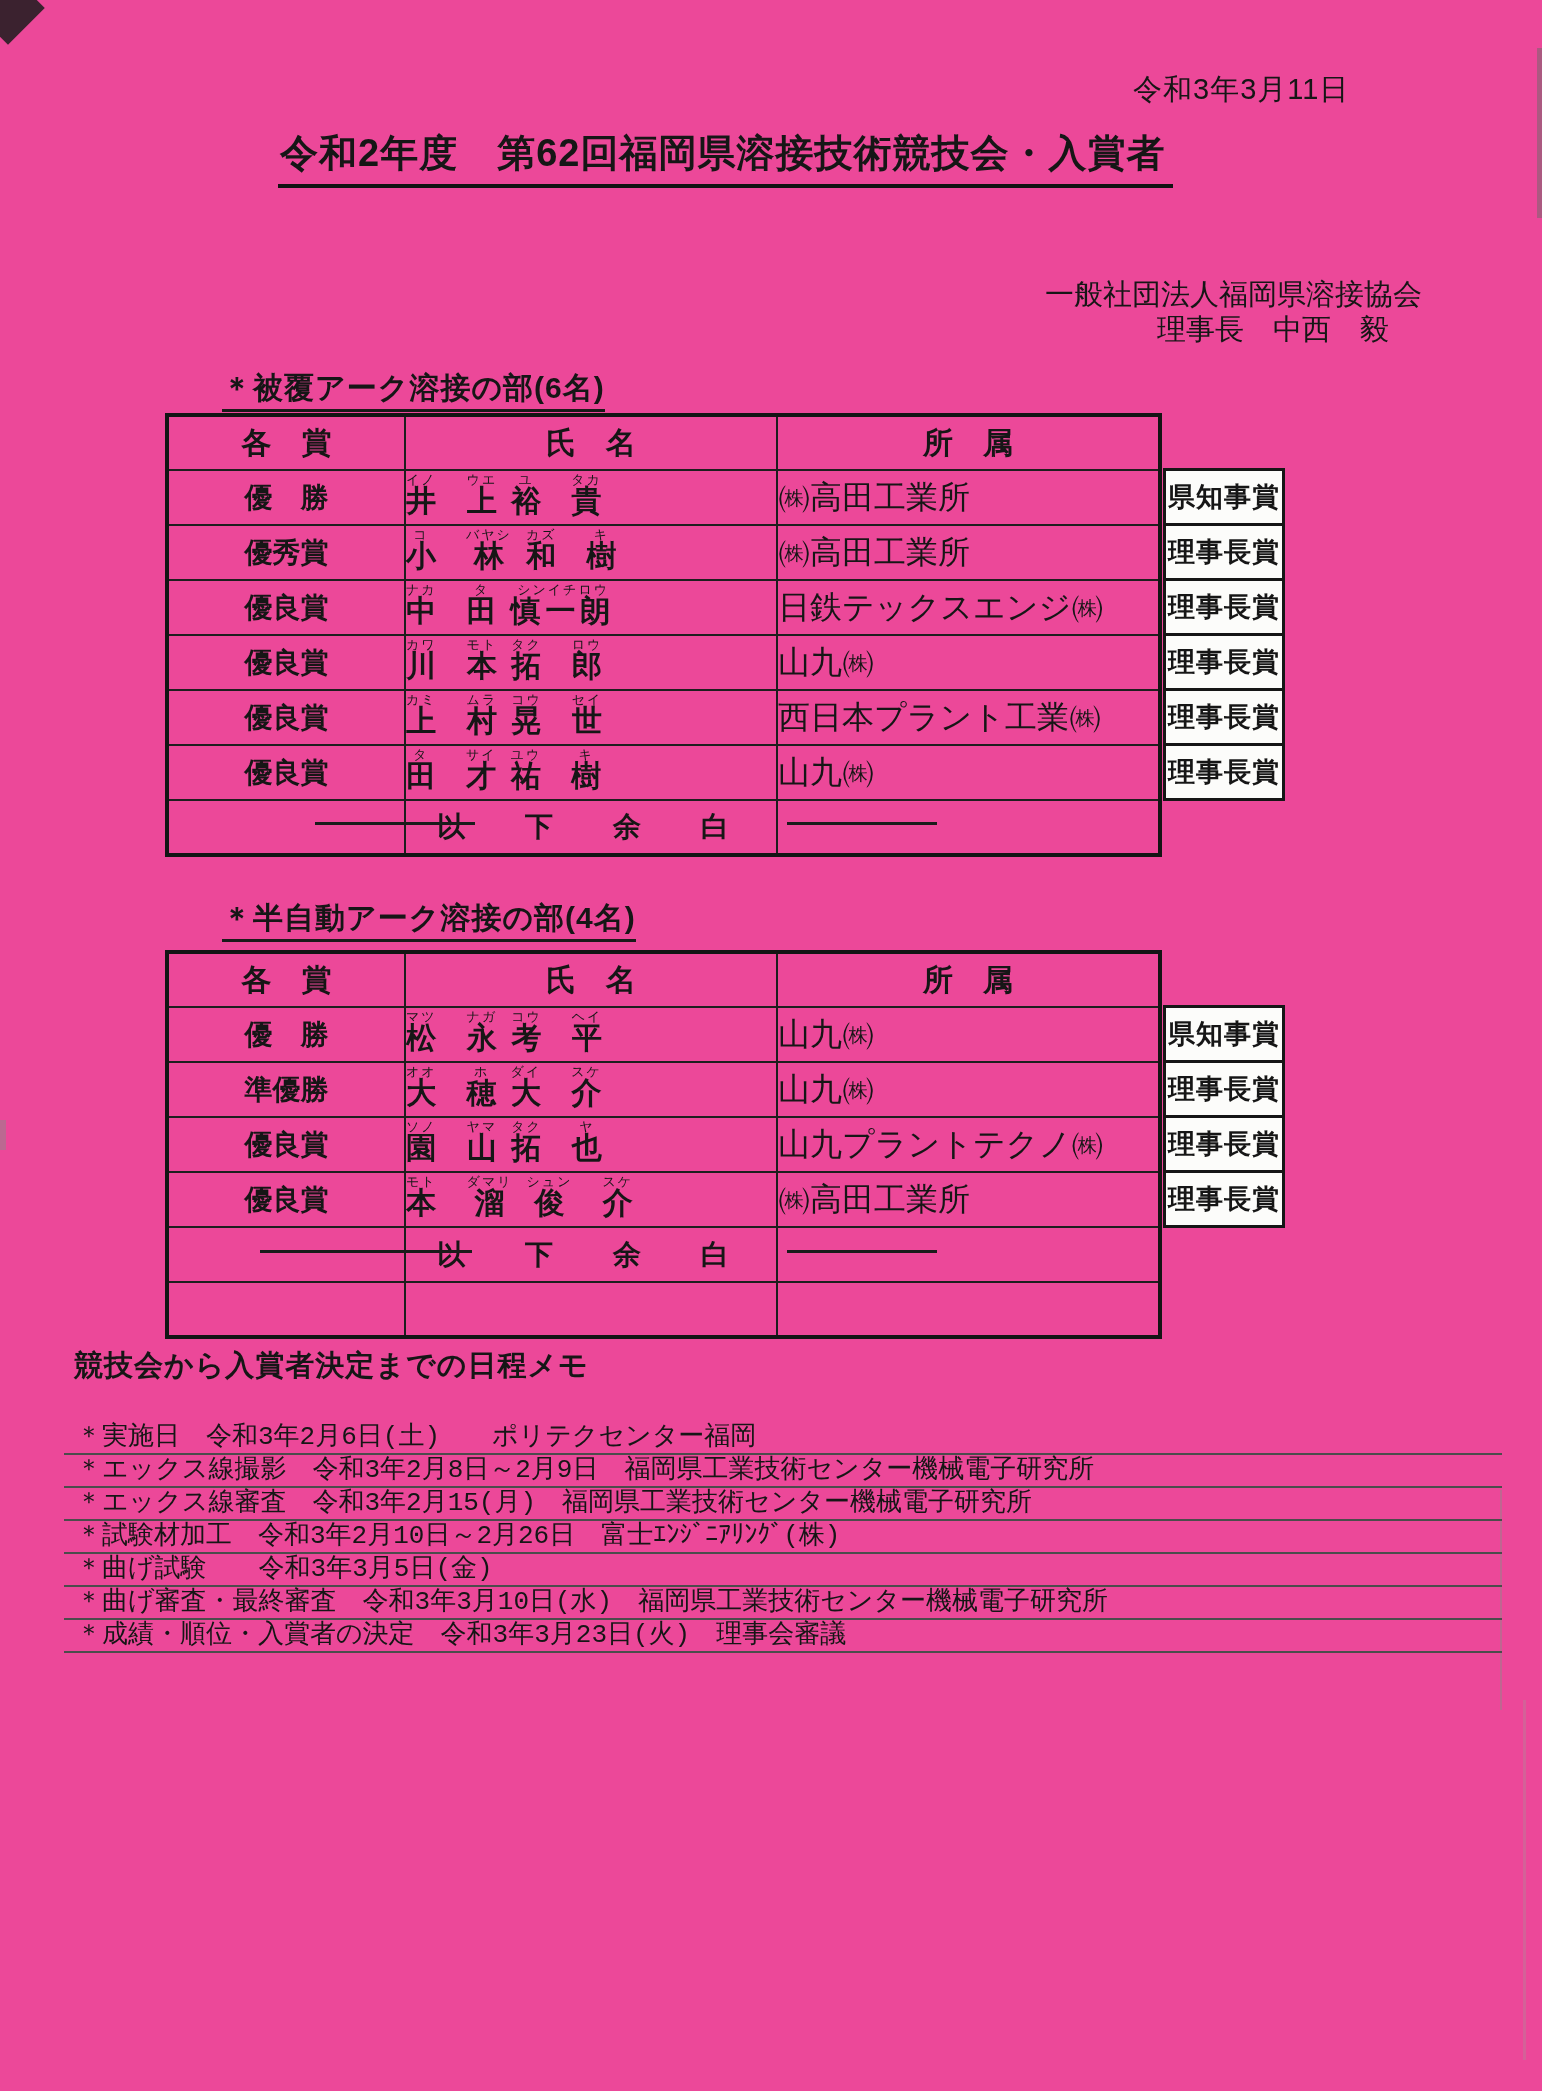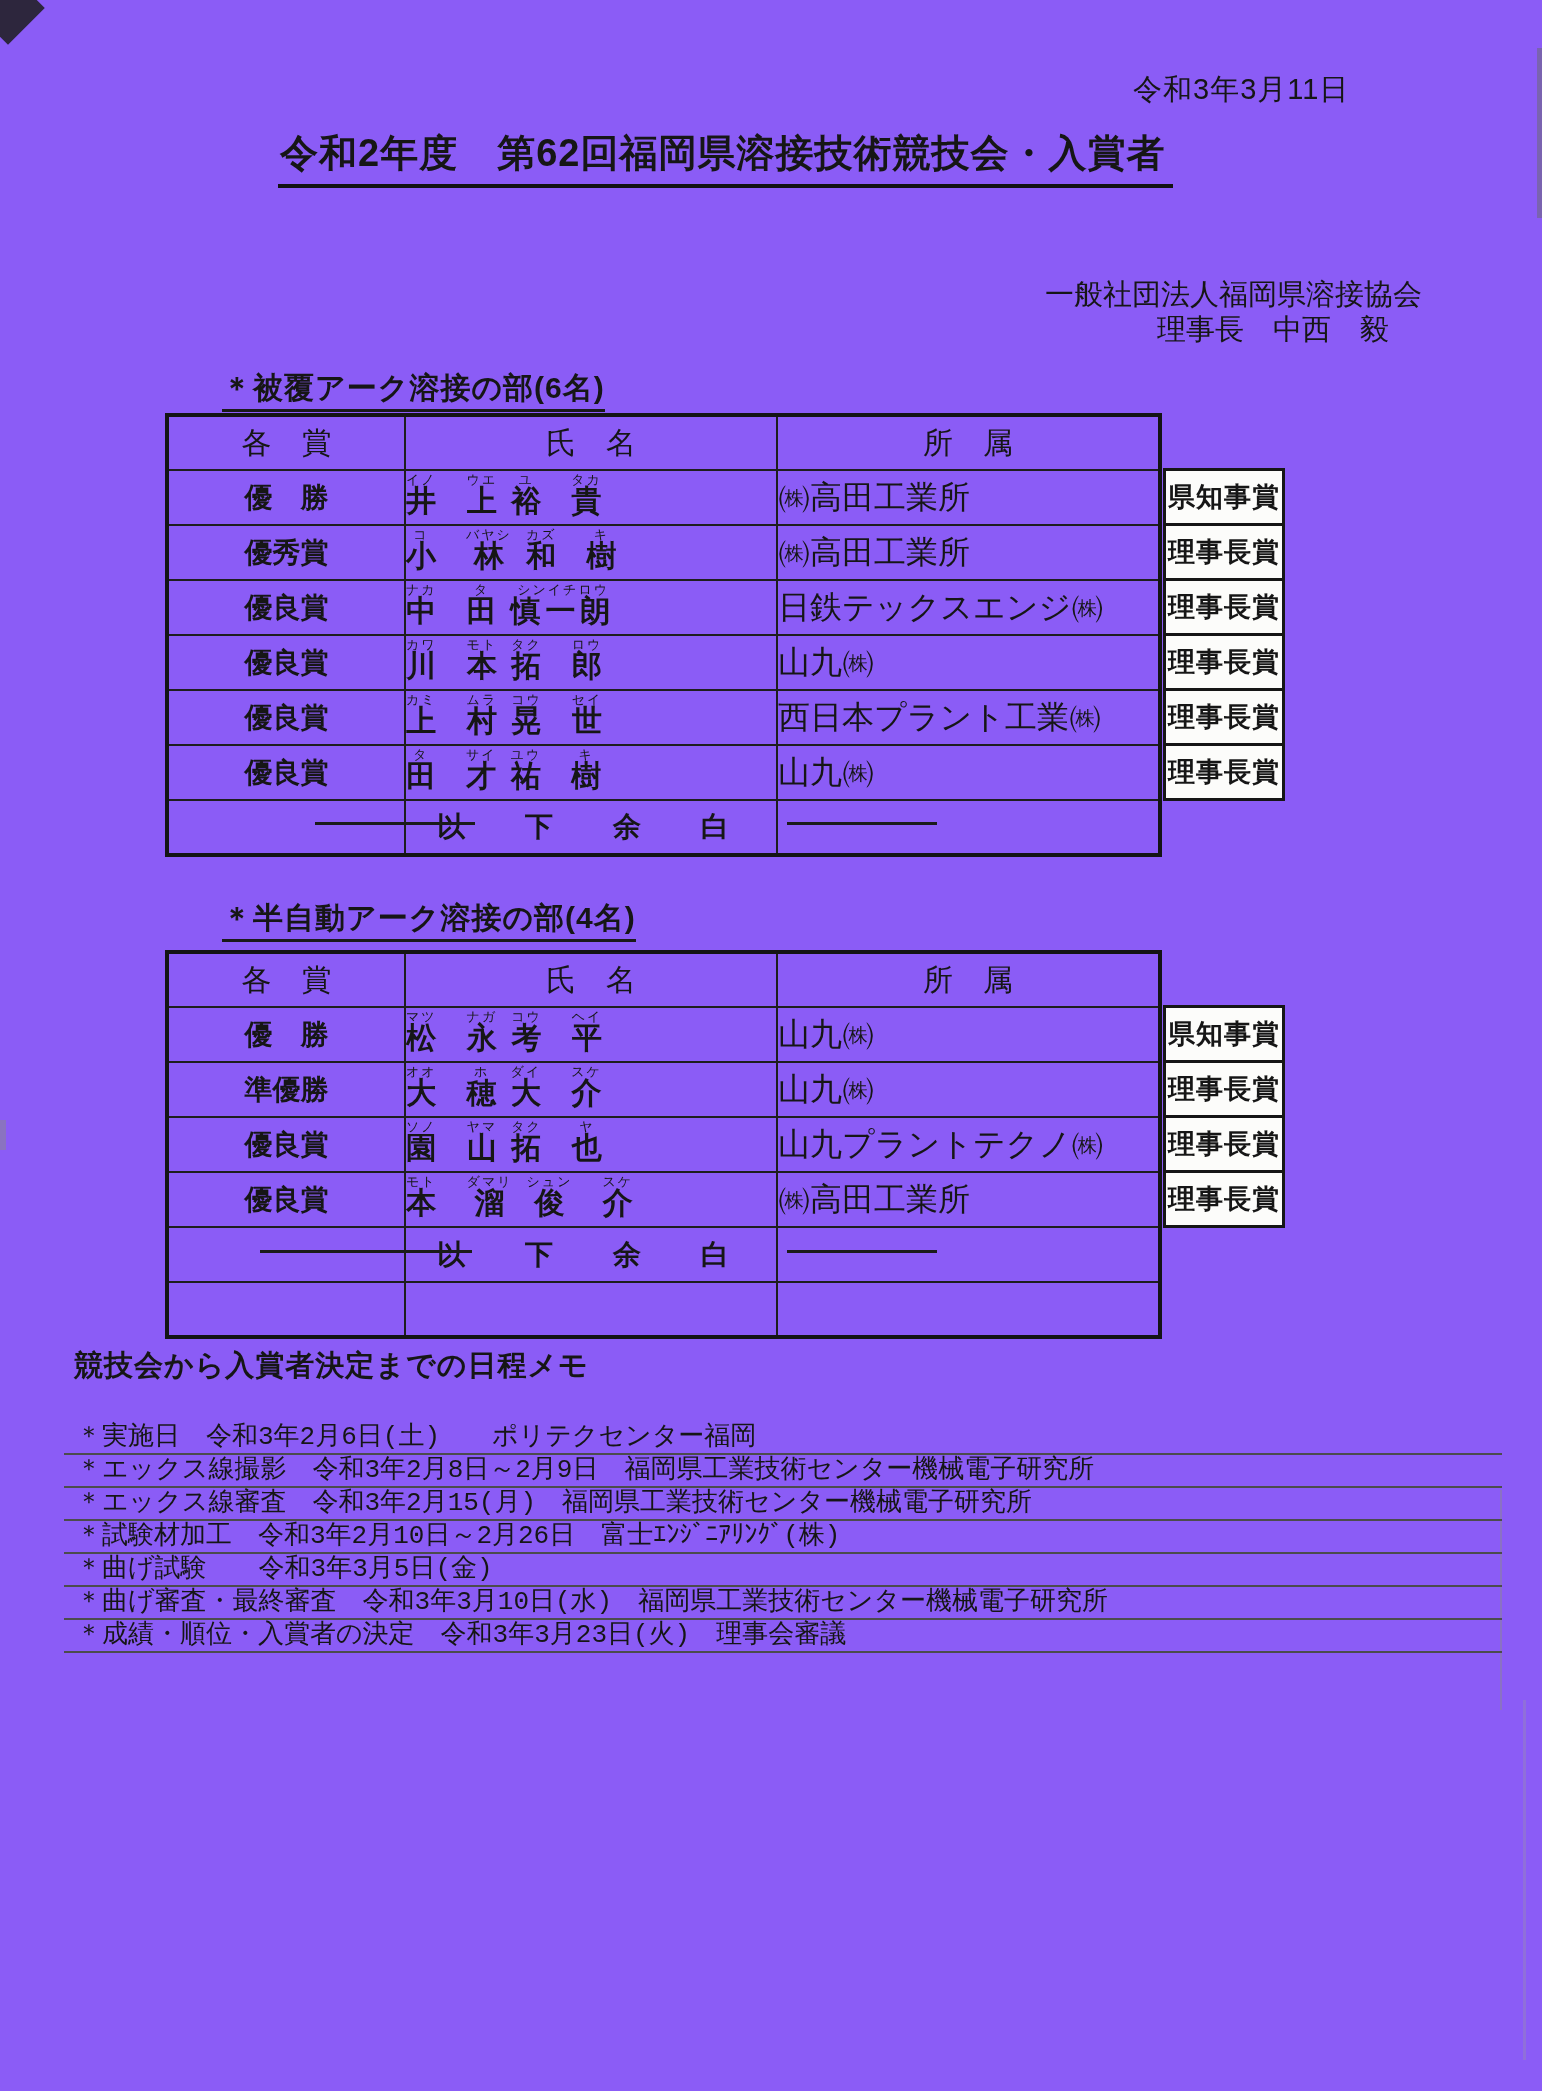--- a/index.html
+++ b/index.html
@@ -1,18 +1,18 @@
 <!DOCTYPE html>
 <html lang="ja"><head>
 <meta charset="utf-8">
 <style>
   html,body { margin:0; padding:0; background:#e8e8e6; }
   .page {
     position:relative; width:1542px; height:2091px; margin:0 auto;
-    background:#8b5cf6; overflow:hidden; color:#161616;
+    background:#ec4899; overflow:hidden; color:#161616;
     font-family:"Liberation Sans", sans-serif;
   }
   
   .corner-tl { position:absolute; left:-18px; top:-18px; width:52px; height:52px; background:#1c1c1c; transform:rotate(45deg); opacity:.85; }
   .edge-r1 { position:absolute; right:0; top:48px; width:5px; height:170px; background:#6a6a6a; opacity:.5; }
   .edge-l1 { position:absolute; left:0; top:1120px; width:6px; height:30px; background:#8a8a8a; opacity:.5; }
   .edge-br { position:absolute; right:16px; top:1700px; width:3px; height:360px; background:#9a9a98; opacity:.3; }
   .memo-vline { position:absolute; left:1500px; top:1490px; width:2px; height:220px; background:#8b8b88; opacity:.45; }
 
   
@@ -34,21 +34,21 @@
   .s2 { left:222px; top:898px; }
 
   
   .tblwrap { position:absolute; left:165px; }
   .t1 { top:413px; width:1125px; height:445px; }
   .t2 { top:950px; width:1125px; height:402px; }
   table.awards { table-layout:fixed; width:993px; border-collapse:collapse; border:4px solid #141414; }
   col.c-award { width:238px; } col.c-name { width:372px; } col.c-org { width:383px; }
   table.awards th, table.awards td { border:2px solid #1e1e1e; padding:0; }
   table.awards thead tr { height:55px; }
-  table.awards th { font-size:30px; font-weight:400; text-align:center; }
+  table.awards th { font-size:30px; font-weight:700; text-align:center; }
   table.awards tbody tr { height:55px; }
   td.award-cell { text-align:center; font-size:28px; font-weight:600; }
   td.name-cell { vertical-align:middle; padding-left:34px; white-space:nowrap; }
   td.org-cell { font-size:32px; padding-left:8px; white-space:nowrap; }
   tr.blank-row { height:54px; }
   tr.empty-row { height:63px; }
   td.blank-label { text-align:center; font-size:28px; letter-spacing:16px; font-weight:600; white-space:nowrap;margin-left:48px; }
 
   
   .ngroup { display:inline-block; }

